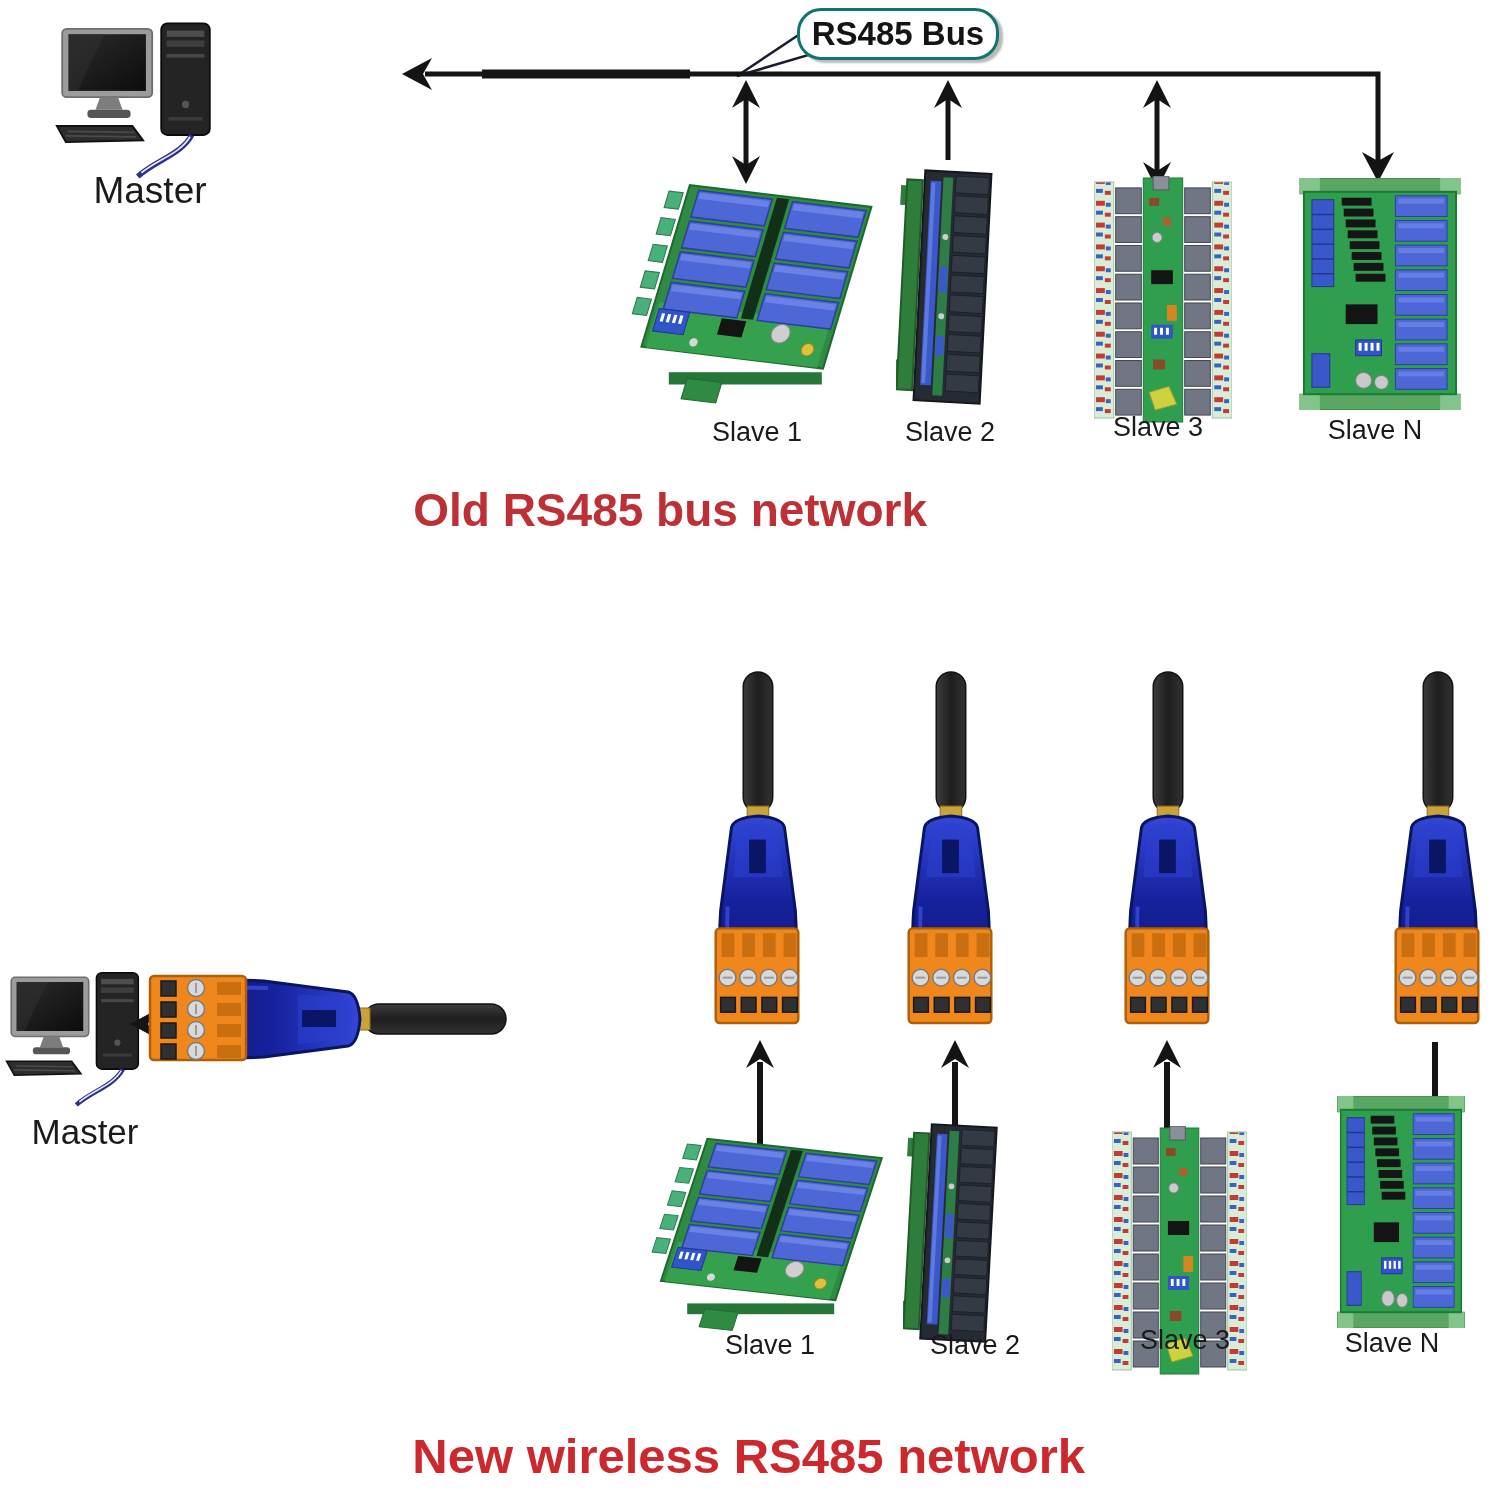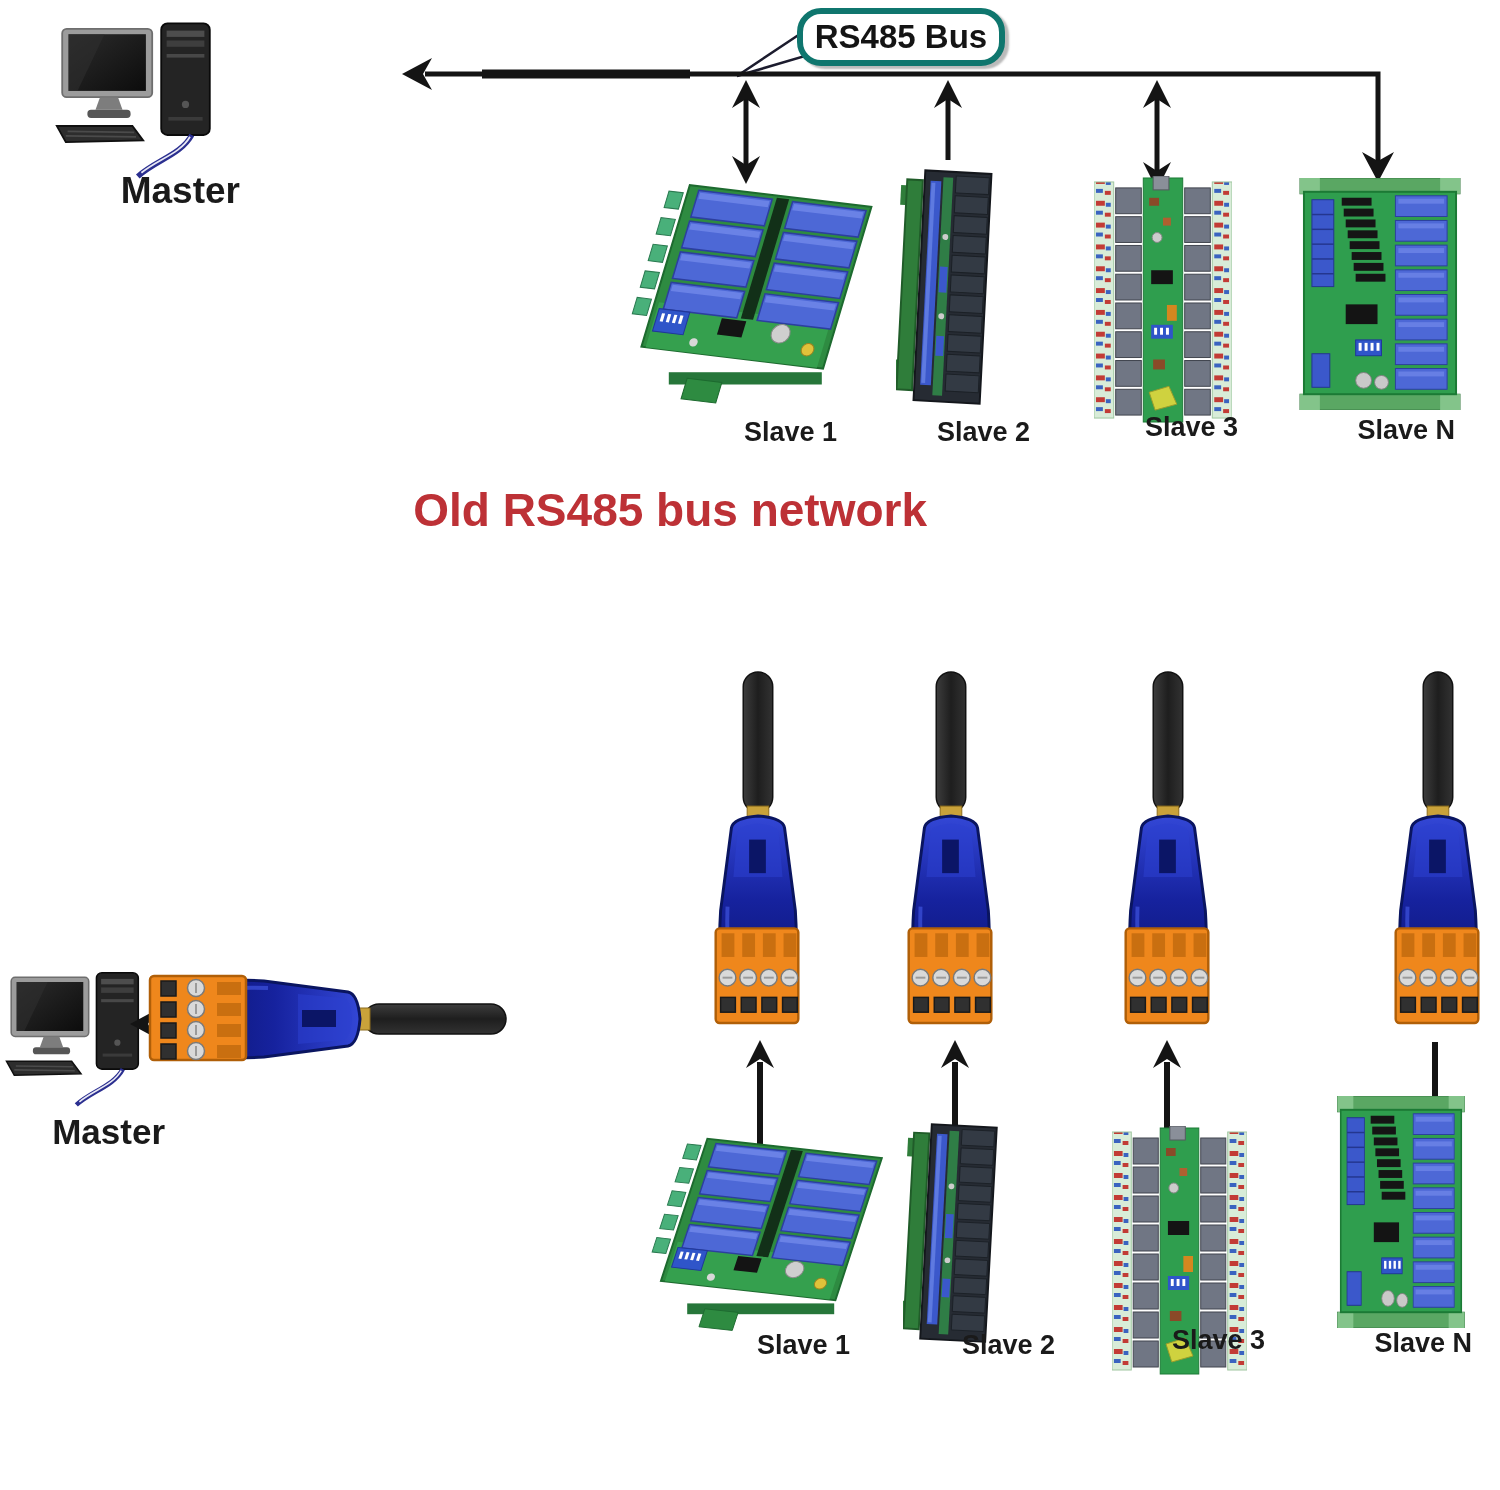--- a/index.html
+++ b/index.html
@@ -3,31 +3,31 @@
 <meta charset="utf-8">
 <style>
   html,body{margin:0;padding:0;background:#ffffff;}
   #stage{
     position:relative;width:1500px;height:1490px;background:#ffffff;overflow:hidden;
     font-family:"Liberation Sans",sans-serif;
   }
   svg{display:block;}
   .abs{position:absolute;}
   .label{
-    position:absolute;font-weight:bold;color:#1a1a1a;text-align:right;
+    position:absolute;font-weight:normal;color:#1a1a1a;text-align:center;
     font-family:"Liberation Sans",sans-serif;letter-spacing:0px;white-space:nowrap;
   }
   .slave-label{font-size:27px;}
   .master-label{font-size:37px;}
   .section-title{font-weight:bold;text-align:right;white-space:nowrap;}
   .title-old{color:#bd3136;font-size:46px;}
   .title-new{color:#cd282d;font-size:49px;}
   .callout{
     position:absolute;left:797px;top:8px;width:196px;height:46px;
-    background:#ffffff;border:6px solid #0f766e;border-radius:24px;
+    background:#ffffff;border:3px solid #0f766e;border-radius:24px;
     box-shadow:4px 3px 2px rgba(130,130,130,0.55);
     font-weight:bold;font-size:33px;color:#141414;text-align:center;line-height:46px;
   }
 </style>
 </head>
 <body>
 
 <div id="stage">
 
   <svg class="abs" style="left:0;top:0" width="1500" height="1490" viewBox="0 0 1500 1490">
@@ -364,13 +364,14 @@
 
   <div class="label section-title title-old" style="left:327px;top:483px;width:600px;">Old RS485 bus network</div>
 
   <div class="label master-label" style="left:5px;top:1112px;width:160px;font-size:35px;">Master</div>
 
   <div class="label slave-label" style="left:690px;top:1330px;width:160px;">Slave 1</div>
   <div class="label slave-label" style="left:895px;top:1330px;width:160px;">Slave 2</div>
   <div class="label slave-label" style="left:1105px;top:1325px;width:160px;">Slave 3</div>
   <div class="label slave-label" style="left:1312px;top:1328px;width:160px;">Slave N</div>
 
+  <div class="label section-title title-new" style="left:295px;top:1428px;width:790px;">New wireless RS485 network</div>
 </div>
 
 </body></html>

